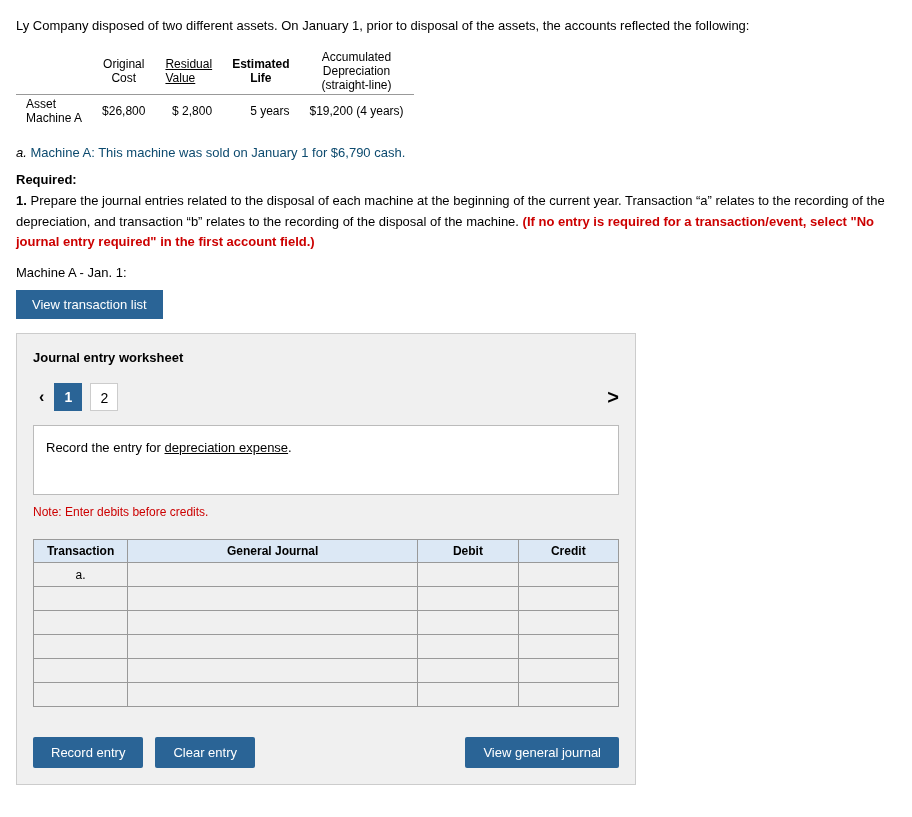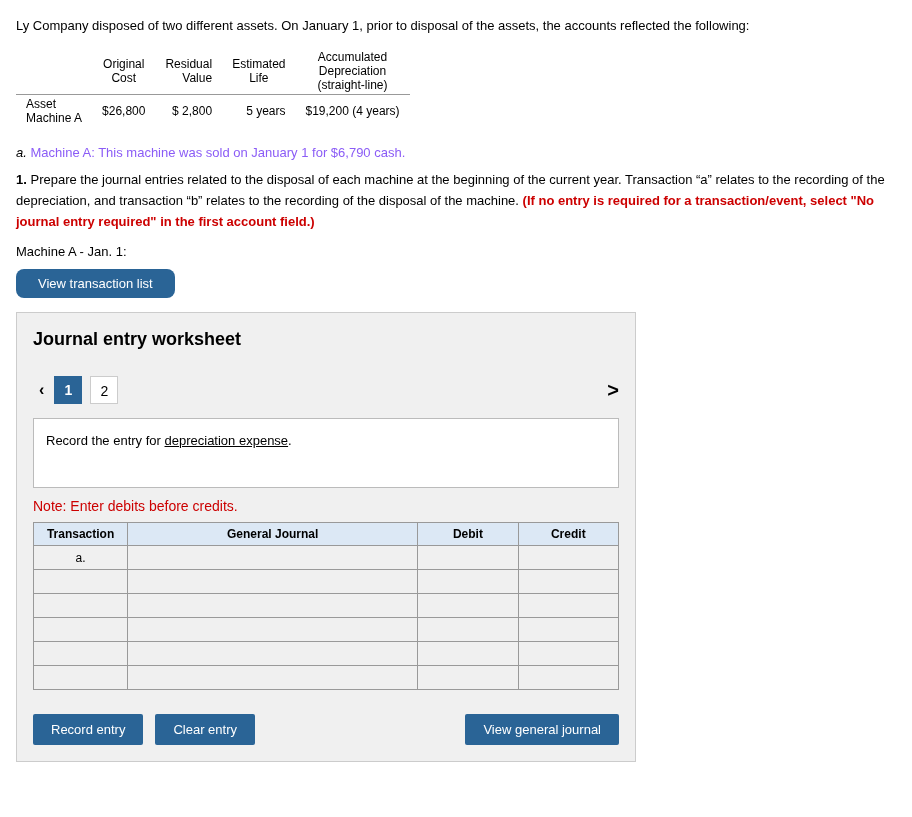--- a/index.html
+++ b/index.html
@@ -19,59 +19,59 @@
     }
 
     .disposal-text {
       margin-bottom: 8px;
       font-size: 13px;
     }
     .disposal-text p {
       margin-bottom: 4px;
       line-height: 1.5;
     }
-    .blue-link { color: #8b5cf6; }
+    .blue-link { color: #0c4a6e; }
     .italic { font-style: italic; }
 
     .required-section {
       margin-bottom: 12px;
       font-size: 13px;
       line-height: 1.6;
     }
     .required-section strong { font-weight: bold; }
     .red-text { color: #c00; font-weight: bold; }
 
     .machine-label {
       font-size: 13px;
       margin-bottom: 10px;
       margin-top: 8px;
     }
 
     .view-transaction-btn {
       background: #2a6496;
       color: #fff;
       border: none;
-      padding: 7px 22px;
+      padding: 7px 16px;
       font-size: 13px;
       cursor: pointer;
       margin-bottom: 14px;
-      border-radius: 8px;
+      border-radius: 0;
     }
 
     .worksheet-container {
       border: 1px solid #ccc;
       background: #f0f0f0;
       padding: 16px;
       max-width: 620px;
     }
 
     .worksheet-title {
-      font-size: 18px;
-      font-weight: bold;
-      margin-bottom: 26px;
+      font-size: 13px;
+      font-weight: bold;
+      margin-bottom: 18px;
     }
 
     .pagination-row {
       display: flex;
       align-items: center;
       margin-bottom: 14px;
     }
     .pagination-arrow {
       font-size: 16px;
       cursor: pointer;
@@ -121,29 +121,29 @@
       padding: 14px 12px;
       margin-bottom: 10px;
       font-size: 13px;
       min-height: 70px;
     }
     .entry-description-box span.underline {
       text-decoration: underline;
     }
 
     .note-text {
-      font-size: 14px;
+      font-size: 12px;
       color: #c00;
-      margin-bottom: 8px;
+      margin-bottom: 20px;
     }
 
     .journal-table {
       width: 100%;
       border-collapse: collapse;
-      margin-bottom: 24px;
+      margin-bottom: 30px;
       font-size: 12px;
     }
     .journal-table th {
       background: #dce8f5;
       border: 1px solid #999;
       padding: 4px 8px;
       text-align: center;
       font-weight: bold;
     }
     .journal-table td {
@@ -238,22 +238,22 @@
 
 
 <p class="intro-text">Ly Company disposed of two different assets. On January 1, prior to disposal of the assets, the accounts reflected the following:</p>
 
 
 <table class="asset-data">
   <tbody>
       <tr>
     <td></td>
     <td style="text-align:center; font-weight:normal;">Original<br>Cost</td>
-    <td style="text-align:right; font-weight:normal;">Residual<br>Value</td>
-    <td style="text-align:center; font-weight:normal;">Estimated<br>Life</td>
+    <td style="text-align:left; font-weight:normal;text-decoration:underline;">Residual<br>Value</td>
+    <td style="text-align:center; font-weight:bold;">Estimated<br>Life</td>
     <td style="text-align:center; font-weight:normal;">Accumulated<br>Depreciation<br>(straight-line)</td>
   </tr>
   <tr class="divider-row">
     <td>Asset<br>Machine A</td>
     <td style="text-align:right;">$26,800</td>
     <td style="text-align:right;">$ 2,800</td>
     <td style="text-align:right;">5 years</td>
     <td style="text-align:left;">$19,200 (4 years)</td>
   </tr>
 </tbody>
@@ -261,20 +261,21 @@
 
 
 <div class="disposal-text">
   <p>
     <span class="italic">a.</span> <span class="blue-link">Machine A: This machine was sold on January 1 for $6,790 cash.</span>
   </p>
 </div>
 
 
 <div class="required-section">
+  <p><strong>Required:</strong></p>
   <p>
     <strong>1.</strong> Prepare the journal entries related to the disposal of each machine at the beginning of the current year. Transaction “a” relates to the recording of the depreciation, and transaction “b” relates to the recording of the disposal of the machine. <span class="red-text">(If no entry is required for a transaction/event, select "No journal entry required" in the first account field.)</span>
   </p>
 </div>
 
 
 <p class="machine-label">Machine A - Jan. 1:</p>
 
 
 <button class="view-transaction-btn">View transaction list</button>

